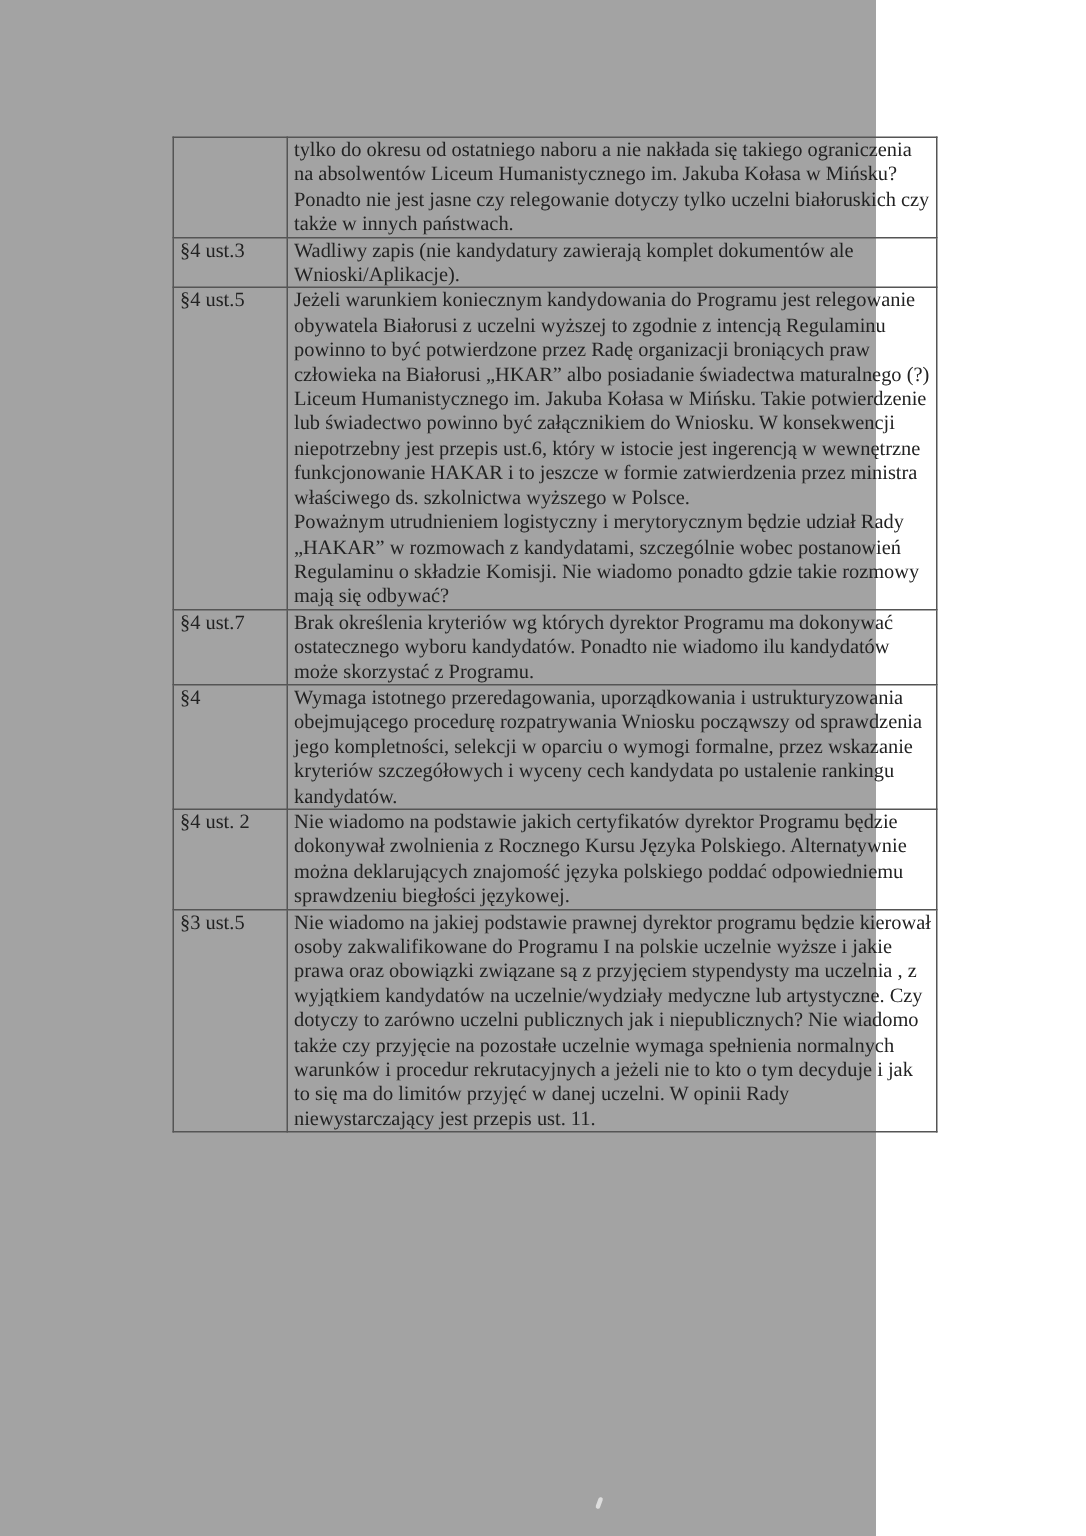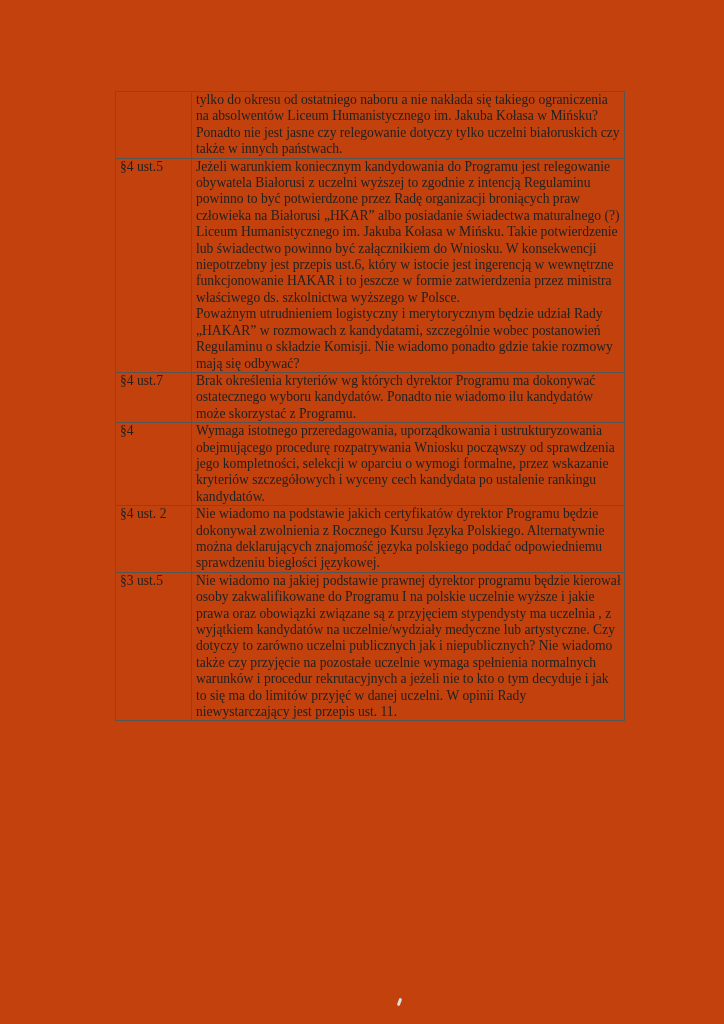--- a/index.html
+++ b/index.html
@@ -2,21 +2,21 @@
 <html><head>
 <meta charset="utf-8">
 <style>
   html, body { margin: 0; padding: 0; }
   body {
     width: 724px; height: 1024px; background: #ffffff; overflow: hidden;
     position: relative;
     font-family: "Liberation Serif", "DejaVu Serif", serif;
     color: #222;
   }
-  .page { position: absolute; left: 0; top: 0; width: 724px; height: 1024px; background: #c2410c; }
+  .page { position: absolute; left: 0; top: 0; width: 584px; height: 1024px; background: #a3a3a3; }
   table.review {
     position: absolute; left: 115px; top: 91px; width: 510px;
     border-collapse: collapse; table-layout: fixed;
     font-size: 13.6px; line-height: 16.4px;
   }
   table.review td {
     border: 1px solid #555; vertical-align: top; padding: 0 3px 0 4px;
   }
   td.ref { width: 68px; }
   td.comment { padding-left: 10px; }
@@ -26,20 +26,26 @@
 </head>
 <body>
 
 <div class="page">
   <table class="review">
     <tbody id="rows">
         <tr>
           <td class="ref"></td>
           <td class="comment">
             <p>tylko do okresu od ostatniego naboru a nie nakłada się takiego ograniczenia na absolwentów Liceum Humanistycznego im. Jakuba Kołasa w Mińsku? Ponadto nie jest jasne czy relegowanie dotyczy tylko uczelni białoruskich czy także w innych państwach.</p>
+          </td>
+        </tr>
+        <tr>
+          <td class="ref">§4 ust.3</td>
+          <td class="comment">
+            <p>Wadliwy zapis (nie kandydatury zawierają komplet dokumentów ale Wnioski/Aplikacje).</p>
           </td>
         </tr>
         <tr>
           <td class="ref">§4 ust.5</td>
           <td class="comment">
             <p>Jeżeli warunkiem koniecznym kandydowania do Programu jest relegowanie obywatela Białorusi z uczelni wyższej to zgodnie z intencją Regulaminu powinno to być potwierdzone przez Radę organizacji broniących praw człowieka na Białorusi „HKAR” albo posiadanie świadectwa maturalnego (?) Liceum Humanistycznego im. Jakuba Kołasa w Mińsku. Takie potwierdzenie lub świadectwo powinno być załącznikiem do Wniosku. W konsekwencji niepotrzebny jest przepis ust.6, który w istocie jest ingerencją w wewnętrzne funkcjonowanie HAKAR i to jeszcze w formie zatwierdzenia przez ministra właściwego ds. szkolnictwa wyższego w Polsce.</p>
             <p>Poważnym utrudnieniem logistyczny  i merytorycznym będzie udział Rady „HAKAR” w rozmowach z kandydatami, szczególnie wobec postanowień Regulaminu o składzie Komisji. Nie wiadomo ponadto gdzie takie rozmowy mają się odbywać?</p>
           </td>
         </tr>
         <tr>

